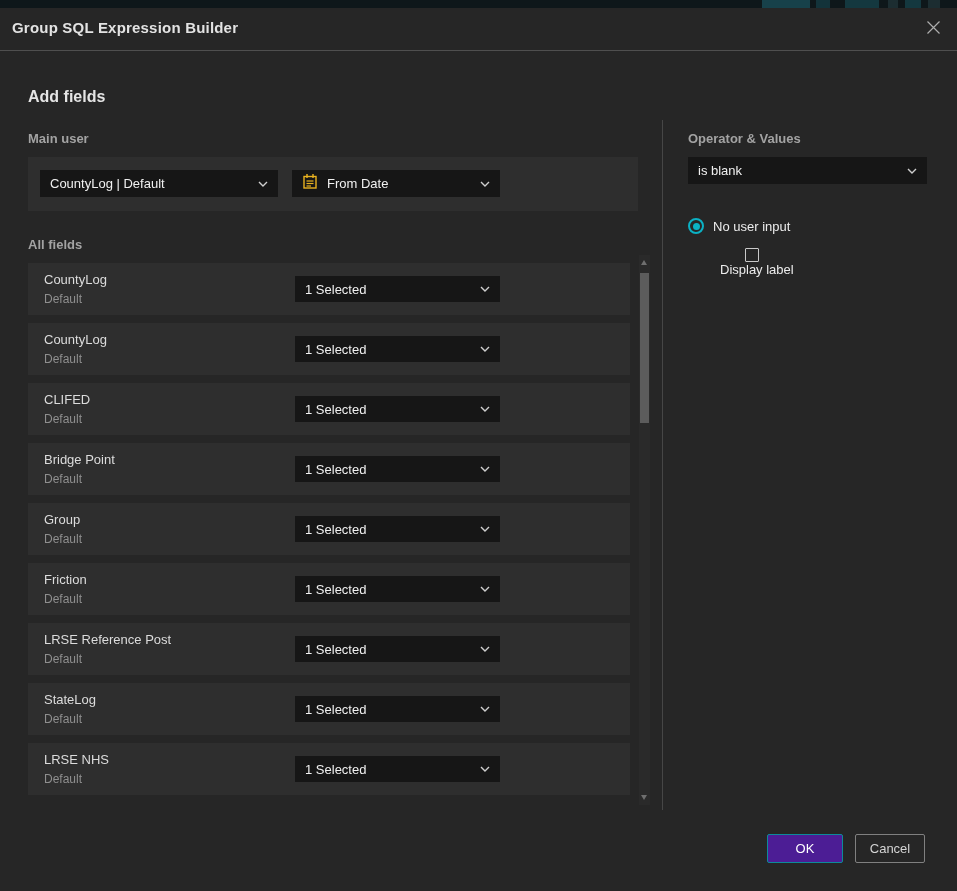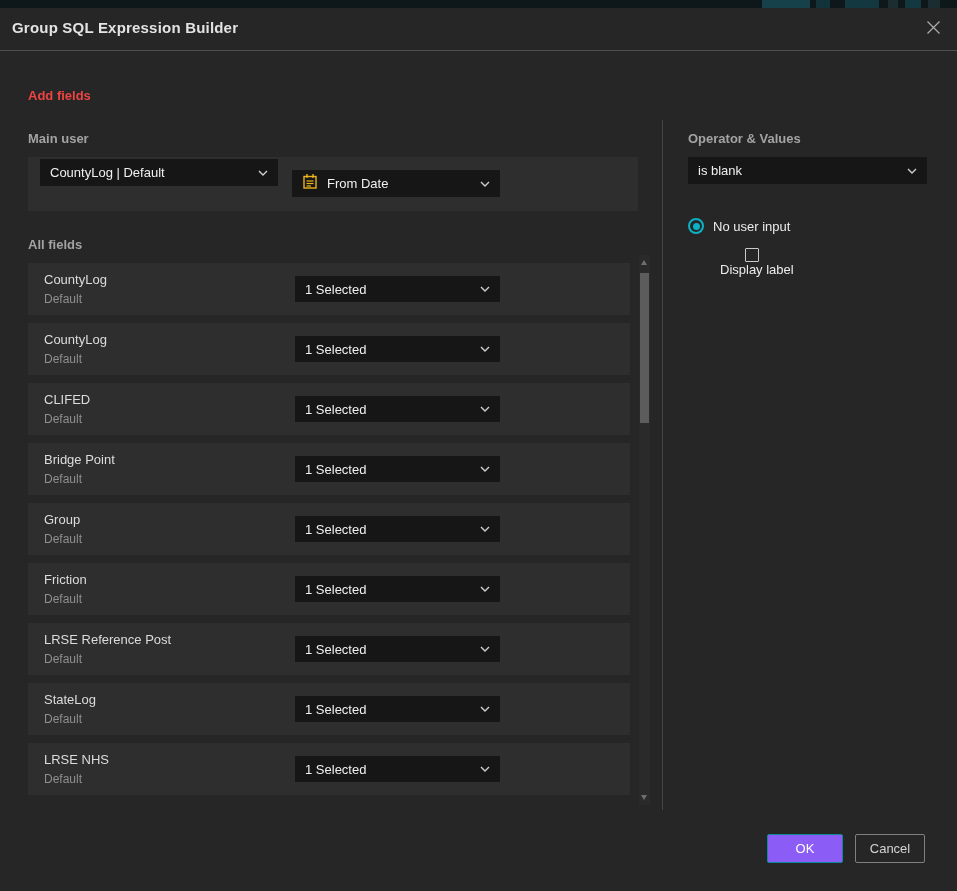--- a/index.html
+++ b/index.html
@@ -12,21 +12,21 @@
   
   .app-strip{position:absolute;left:0;top:0;width:957px;height:8px;background:#0e171a;}
   .app-strip .frag{position:absolute;top:0;height:8px;}
 
   .dialog{position:absolute;left:0;top:8px;width:957px;height:883px;background:#262626;}
 
   .title-bar{position:absolute;left:0;top:0;width:957px;height:42px;border-bottom:1px solid #4f4f4f;}
   .title-text{position:absolute;left:12px;top:11px;font-size:15px;font-weight:bold;color:#e3e3e3;letter-spacing:.2px;}
   .close-btn{position:absolute;right:15px;top:12px;width:18px;height:18px;cursor:pointer;display:flex;align-items:center;justify-content:center;background:none;border:none;padding:0;}
 
-  .section-title{position:absolute;left:28px;top:80px;font-size:13px;font-weight:bold;color:#ef4444;}
+  .section-title{position:absolute;left:28px;top:80px;font-size:16px;font-weight:bold;color:#e5e5e5;}
   .group-label{position:absolute;font-size:13px;font-weight:bold;color:#a3a3a3;}
 
   .main-panel{position:absolute;left:28px;top:149px;width:610px;height:54px;background:#2e2e2e;}
 
   .select{
     position:absolute;background:#161616;display:flex;align-items:center;
     padding:0 10px;box-sizing:border-box;cursor:pointer;height:27px;
   }
   .select .select-label{color:#f0f0f0;font-size:13px;white-space:nowrap;overflow:hidden;flex:1;}
   .select .chev{flex:0 0 auto;margin-left:8px;}
@@ -53,21 +53,21 @@
   .radio-row{position:absolute;left:688px;top:210px;display:flex;align-items:center;cursor:pointer;}
   .radio-outer{width:12px;height:12px;border:2px solid #0bb1c4;border-radius:50%;display:flex;align-items:center;justify-content:center;background:#262626;}
   .radio-dot{width:7px;height:7px;border-radius:50%;background:#0bb1c4;}
   .radio-label{margin-left:9px;font-size:13px;color:#ececec;}
 
   .checkbox-row{position:absolute;left:710px;top:240px;display:flex;align-items:center;cursor:pointer;flex-direction:column;}
   .checkbox-box{width:12px;height:12px;border:1.5px solid #c9c9c9;border-radius:1px;background:transparent;}
   .checkbox-label{margin-left:10px;font-size:13px;color:#ececec;}
 
   .footer-btn{position:absolute;top:826px;height:29px;font-family:"Liberation Sans",sans-serif;font-size:13px;border-radius:2px;cursor:pointer;display:flex;align-items:center;justify-content:center;box-sizing:border-box;}
-  .ok-btn{left:767px;width:76px;background:#8b5cf6;color:#ffffff;border:1px solid #0d8a99;}
+  .ok-btn{left:767px;width:76px;background:#4c1d95;color:#ffffff;border:1px solid #0d8a99;}
   .cancel-btn{left:855px;width:70px;background:transparent;color:#d4d4d4;border:1px solid #808080;}
 </style>
 </head>
 <body>
 
 <div class="app-strip">
   <div class="frag" style="left:762px;width:48px;background:#17414a;"></div>
   <div class="frag" style="left:816px;width:14px;background:#13333a;"></div>
   <div class="frag" style="left:845px;width:34px;background:#14383f;"></div>
   <div class="frag" style="left:888px;width:10px;background:#1c2d31;"></div>
@@ -86,21 +86,21 @@
           </svg>
       </span>
     </button>
   </div>
 
   <div class="section-title">Add fields</div>
 
   <div class="group-label" style="left:28px;top:123px;">Main user</div>
 
   <div class="main-panel">
-    <div class="select" style="left:12px;top:2px;width:238px;">
+    <div class="select" style="left:12px;top:13px;width:238px;">
       <span class="select-label">CountyLog | Default</span>
       <svg class="chev" width="10" height="6" viewBox="0 0 10 6">
           <polyline points="1,1 5,5 9,1" fill="none" stroke="#cfcfcf" stroke-width="1.4"></polyline>
         </svg>
     </div>
     <div class="select" style="left:264px;top:13px;width:208px;">
       <span class="cal-icon">
         <svg width="16" height="17" viewBox="0 0 16 17">
           <rect x="2" y="3.5" width="12" height="11.5" fill="none" stroke="#eab320" stroke-width="1.4"></rect>
           <line x1="5" y1="1" x2="5" y2="5" stroke="#eab320" stroke-width="1.4"></line>

